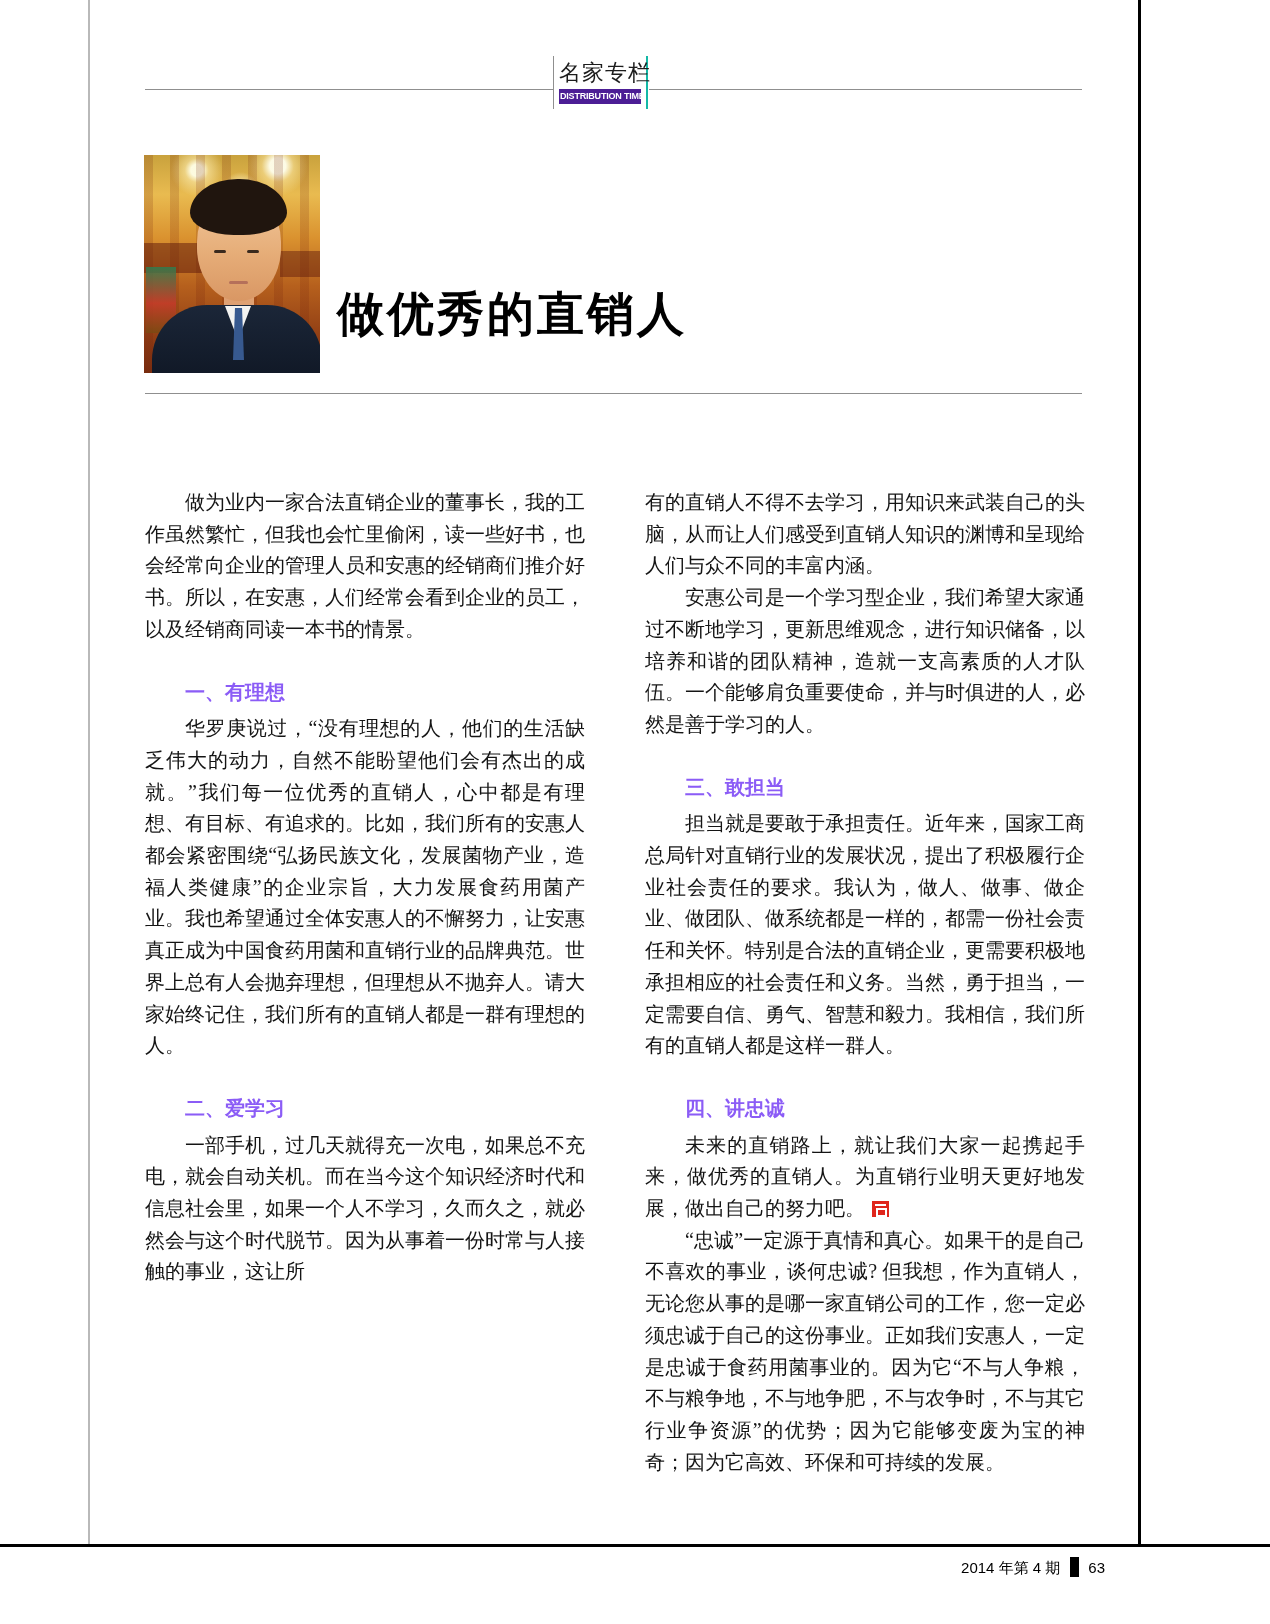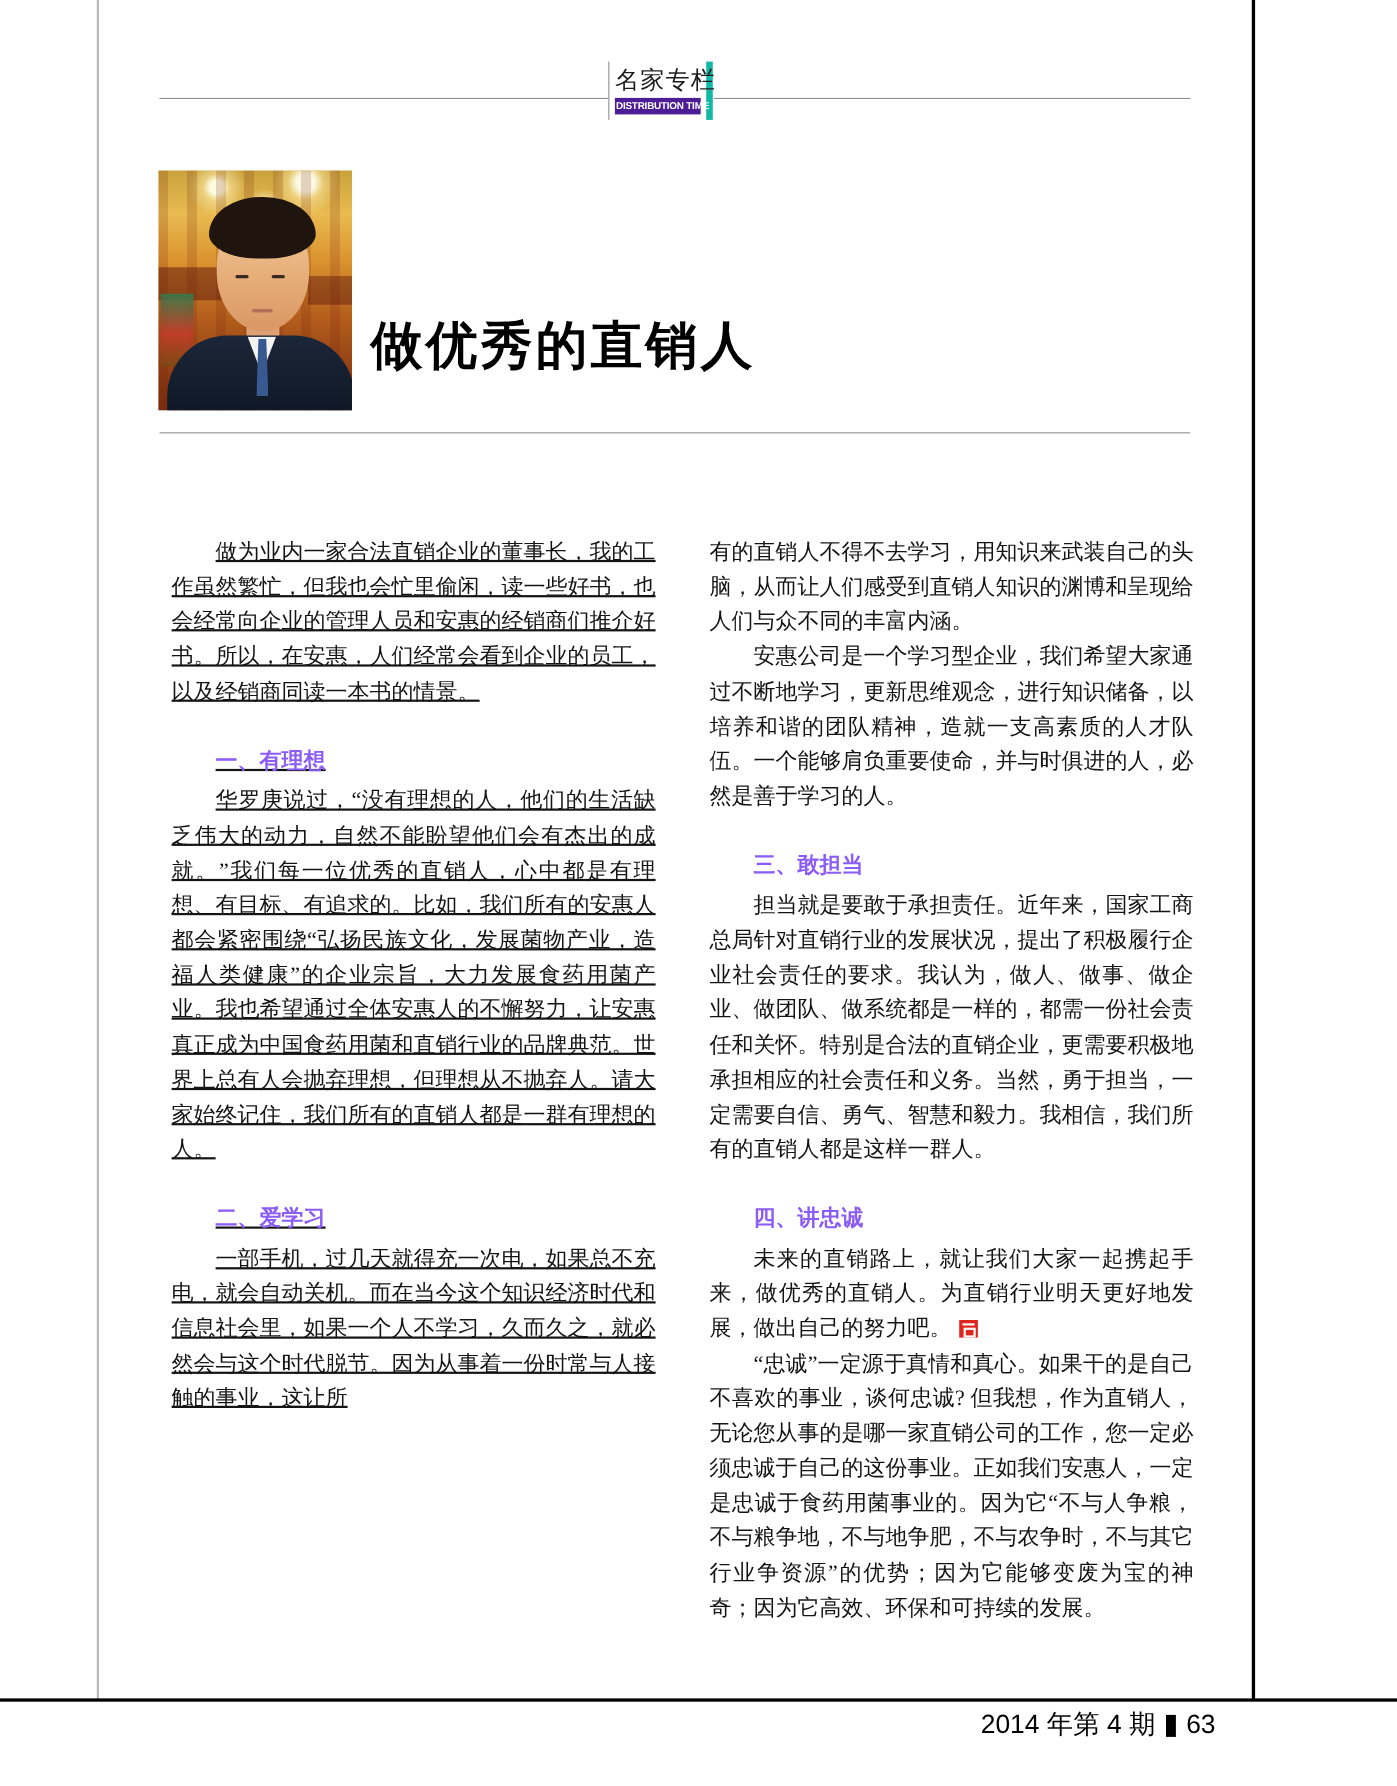--- a/index.html
+++ b/index.html
@@ -11,21 +11,21 @@
   
   .rule-left  { position:absolute; left:88px;  top:0; width:2px;  height:1546px; background:#b9b9b9; }
   .rule-right { position:absolute; left:1138px;top:0; width:3px;  height:1546px; background:#000; }
 
   
   .header-hline { position:absolute; top:89px; height:1px; background:#8f8f8f; }
   .hl-left  { left:145px; width:408px; }
   .hl-right { left:649px; width:433px; }
   .header-box {
     position:absolute; left:553px; top:56px; width:95px; box-sizing:border-box;
-    border-left:1px solid #8f8f8f; border-right:6px solid #14b8a6;
+    border-left:1px solid #8f8f8f; border-right:2px solid #14b8a6;
     padding:4px 5px 5px; text-align:left;
   }
   .header-title {
     font-family:"Liberation Sans","DejaVu Sans",sans-serif;
     font-size:22px; letter-spacing:1px; color:#1c1c1c; line-height:26px; white-space:nowrap;
   }
   .header-sub {
     margin-top:3px; background:#4c1d95; color:#fff;
     font-family:"Liberation Sans","DejaVu Sans",sans-serif;
     font-size:9px; font-weight:bold; letter-spacing:-0.2px;
@@ -84,42 +84,42 @@
   .title {
     position:absolute; left:337px; top:286px; margin:0;
     font-family:"Liberation Sans","DejaVu Sans",sans-serif;
     font-size:47px; font-weight:bold; letter-spacing:3px; color:#000; line-height:1.2;
   }
 
   .divider { position:absolute; left:145px; top:393px; width:937px; height:1px; background:#8f8f8f; }
 
   
   .col { position:absolute; top:487px; width:440px; font-size:20px; line-height:31.7px; text-align:justify; color:#141414; }
-  .col-left  { left:156px;text-decoration:underline; }
+  .col-left  { left:145px; }
   .col-right { left:645px; }
   .para { margin:0; text-indent:2em; }
   .para.no-indent { text-indent:0; }
   .sec-heading {
     margin:31px 0 5px; font-family:"Liberation Sans","DejaVu Sans",sans-serif;
     font-weight:bold; font-size:20px; text-indent:2em; color:#8b5cf6;
   }
 
   
   .end-mark {
     display:inline-block; width:17px; height:16px; margin-left:7px; vertical-align:-2px;
     background:#df261c; position:relative;
   }
   .end-mark::before { content:""; position:absolute; left:3px; top:3px; right:3px; height:2px; background:#fff; }
   .end-mark::after  { content:""; position:absolute; left:4px; top:7px; width:7px; height:5px; border:2px solid #fff; }
 
   
   .footer-line { position:absolute; left:0; top:1544px; width:1270px; height:3px; background:#000; }
   .footer {
     position:absolute; left:0; top:1556px; width:1105px; text-align:right;
-    font-family:"Liberation Sans","DejaVu Sans",sans-serif; font-size:24px; color:#000; line-height:24px;
+    font-family:"Liberation Sans","DejaVu Sans",sans-serif; font-size:15px; color:#000; line-height:24px;
   }
   .footer-bar { display:inline-block; width:9px; height:20px; background:#000; margin:0 9px 0 10px; vertical-align:-4px; }
 </style>
 </head>
 <body>
 
 <div class="page">
 
   <div class="rule-left"></div>
   <div class="rule-right"></div>

